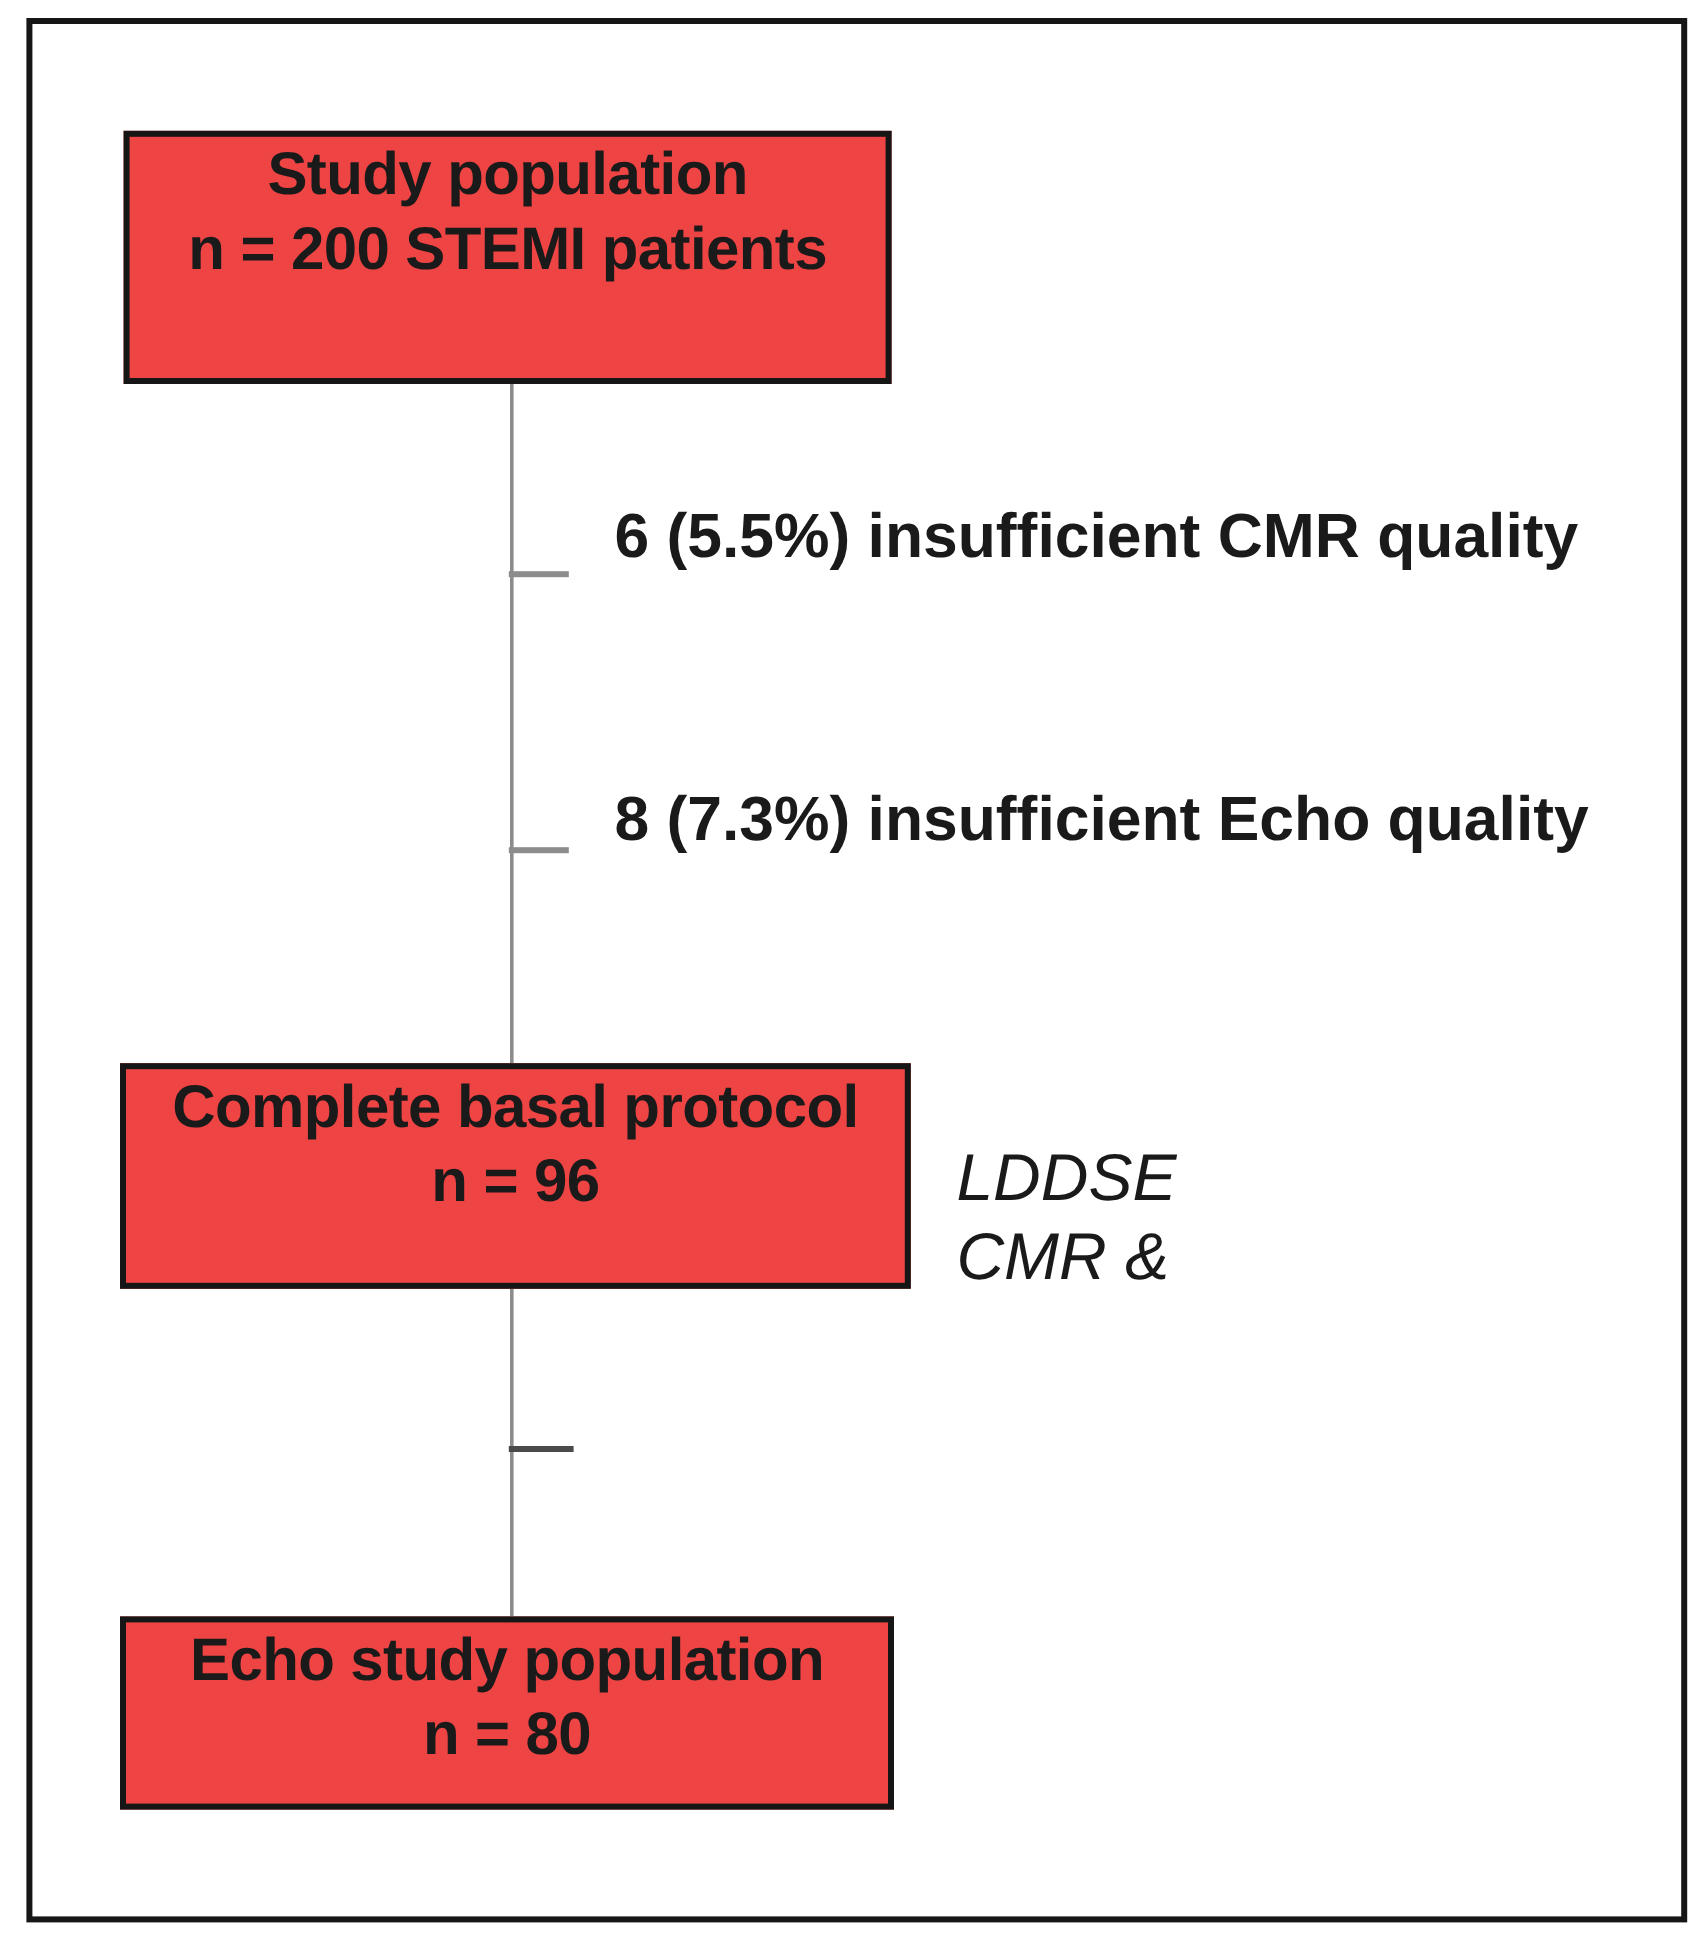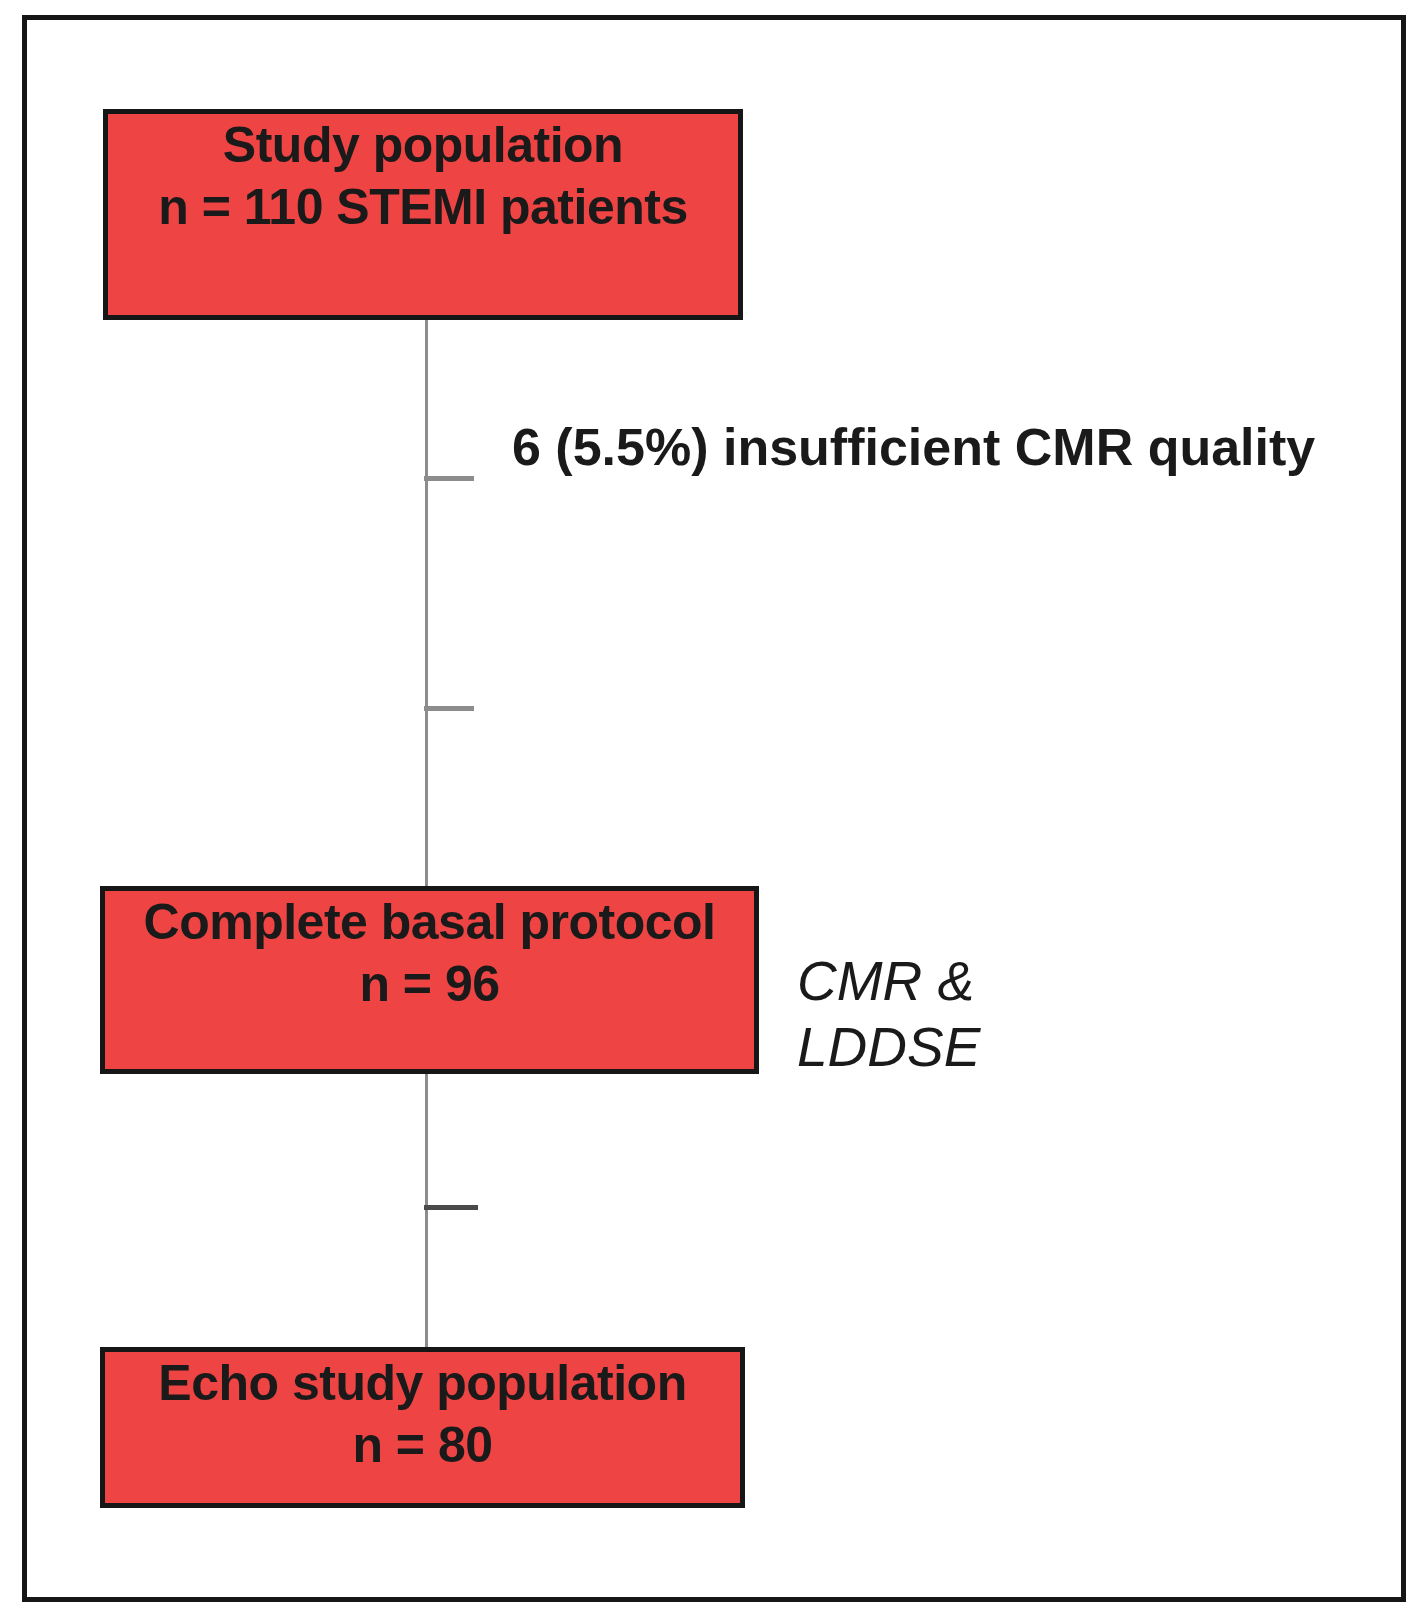--- a/index.html
+++ b/index.html
@@ -92,33 +92,34 @@
   <div class="outer-frame"></div>
 
   <div class="vline vline-1"></div>
   <div class="vline vline-2"></div>
   <div class="tick tick-1"></div>
   <div class="tick tick-2"></div>
   <div class="tick tick-3"></div>
 
   <div class="flow-box box-top">
     <div>Study population</div>
-    <div>n = 110 STEMI patients</div>
+    <div>n = 200 STEMI patients</div>
   </div>
 
   <div class="flow-box box-middle">
     <div>Complete basal protocol</div>
     <div>n = 96</div>
   </div>
 
   <div class="flow-box box-bottom">
     <div>Echo study population</div>
     <div>n = 80</div>
   </div>
 
   <div class="branch-label branch-1">6 (5.5%) insufficient CMR quality</div>
+  <div class="branch-label branch-2">8 (7.3%) insufficient Echo quality</div>
 
   <div class="annotation">
+    <div>LDDSE</div>
     <div>CMR &amp;</div>
-    <div>LDDSE</div>
   </div>
 
 </div>
 
 </body></html>

